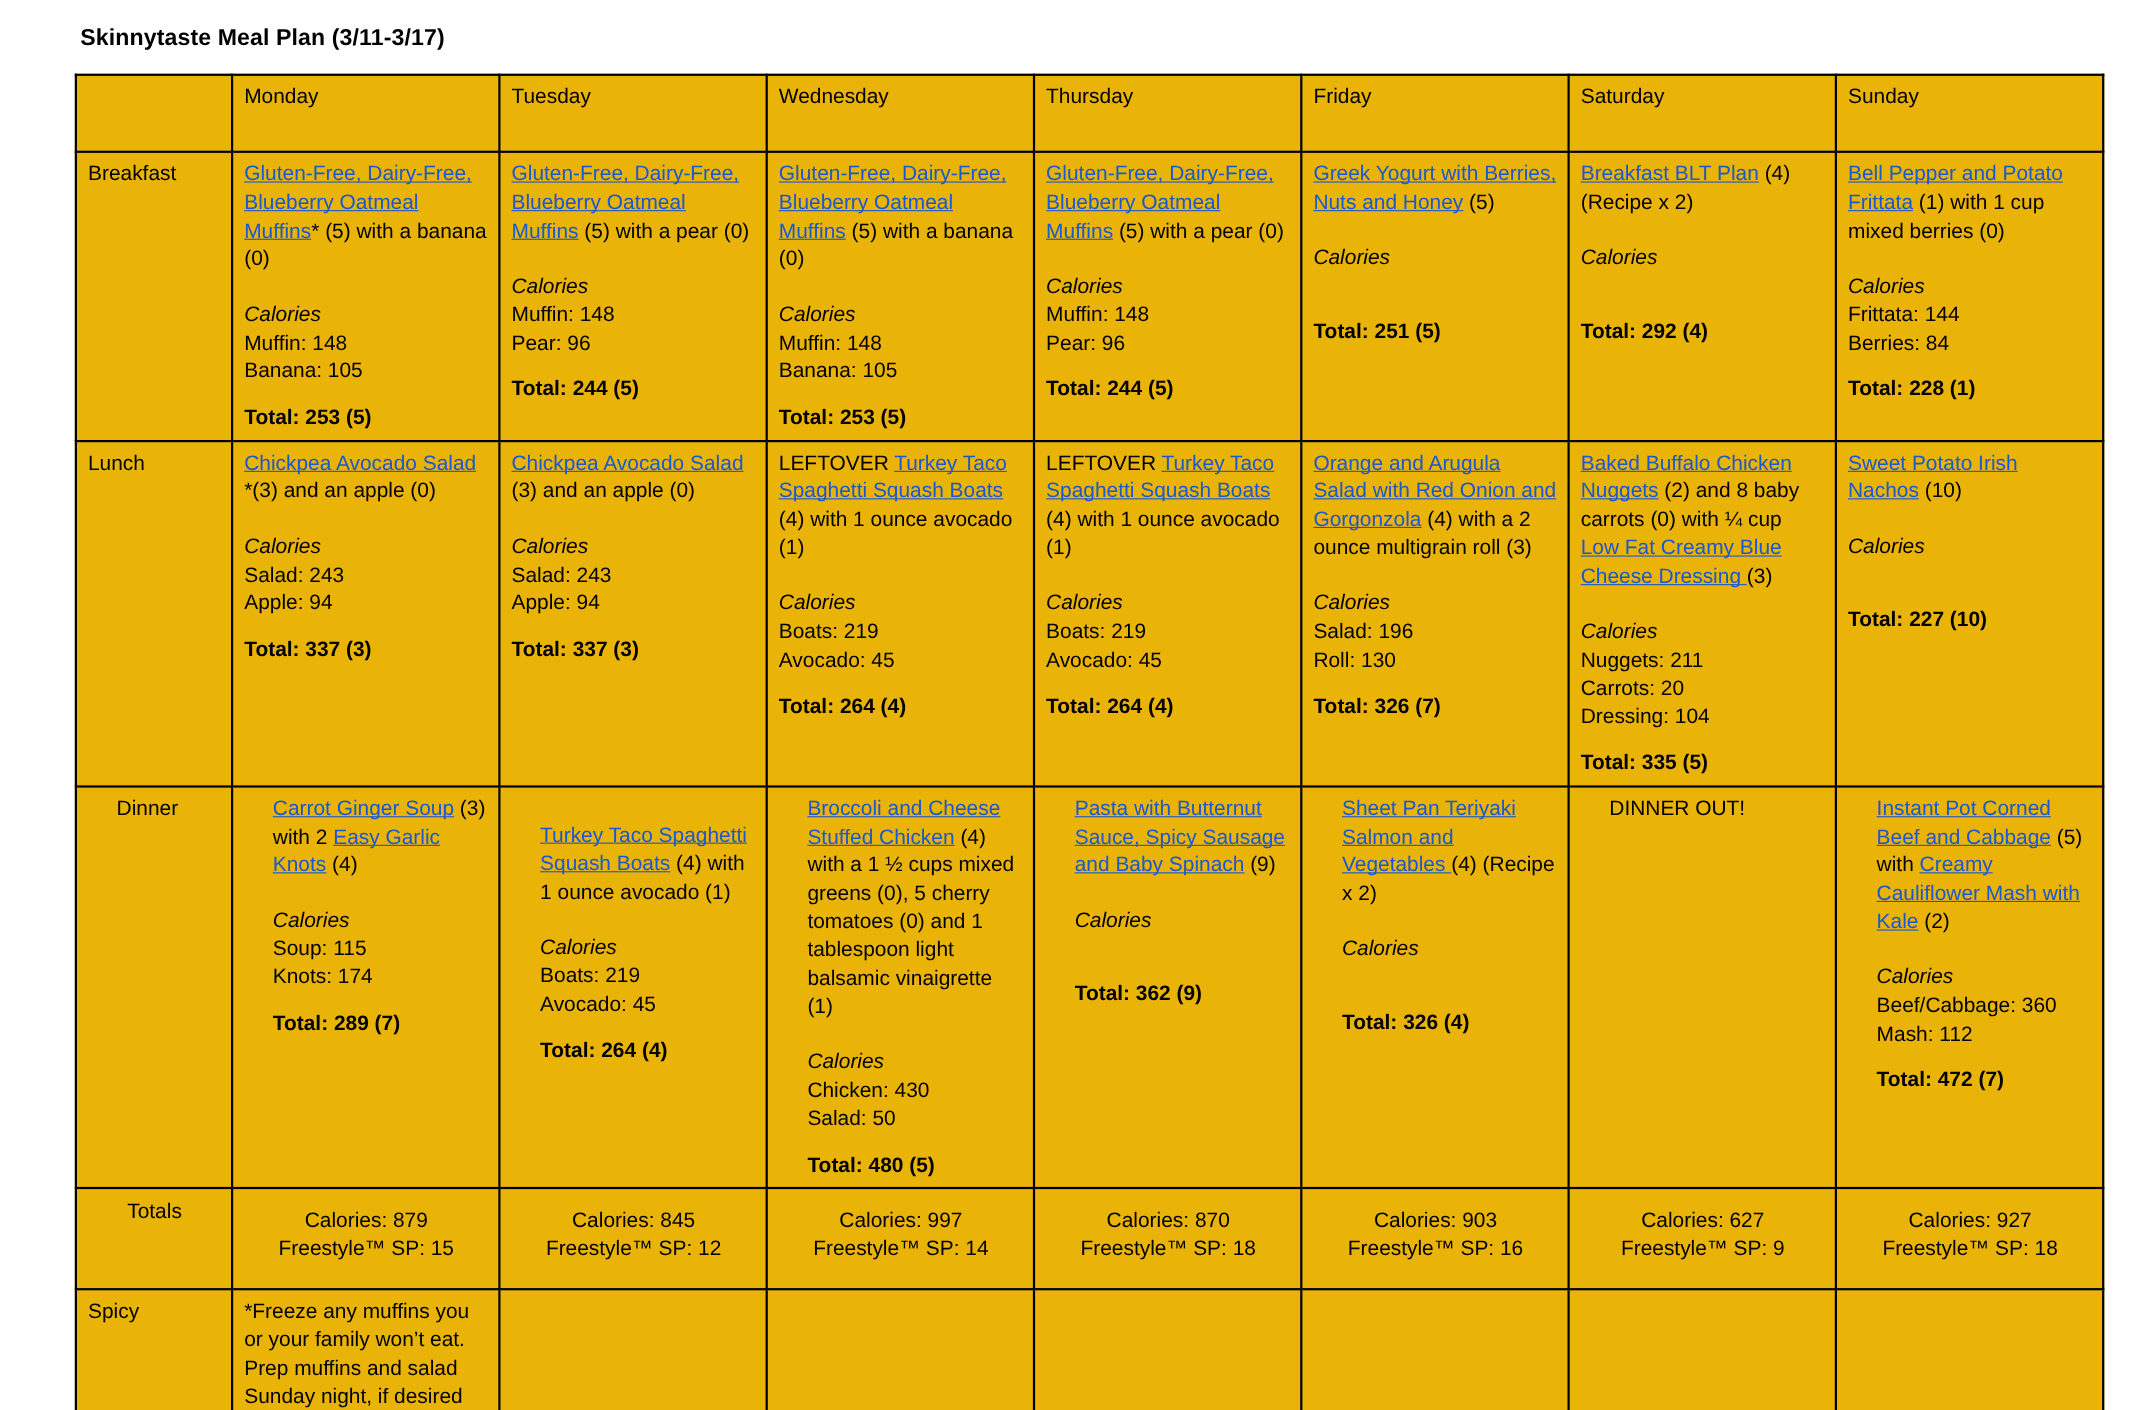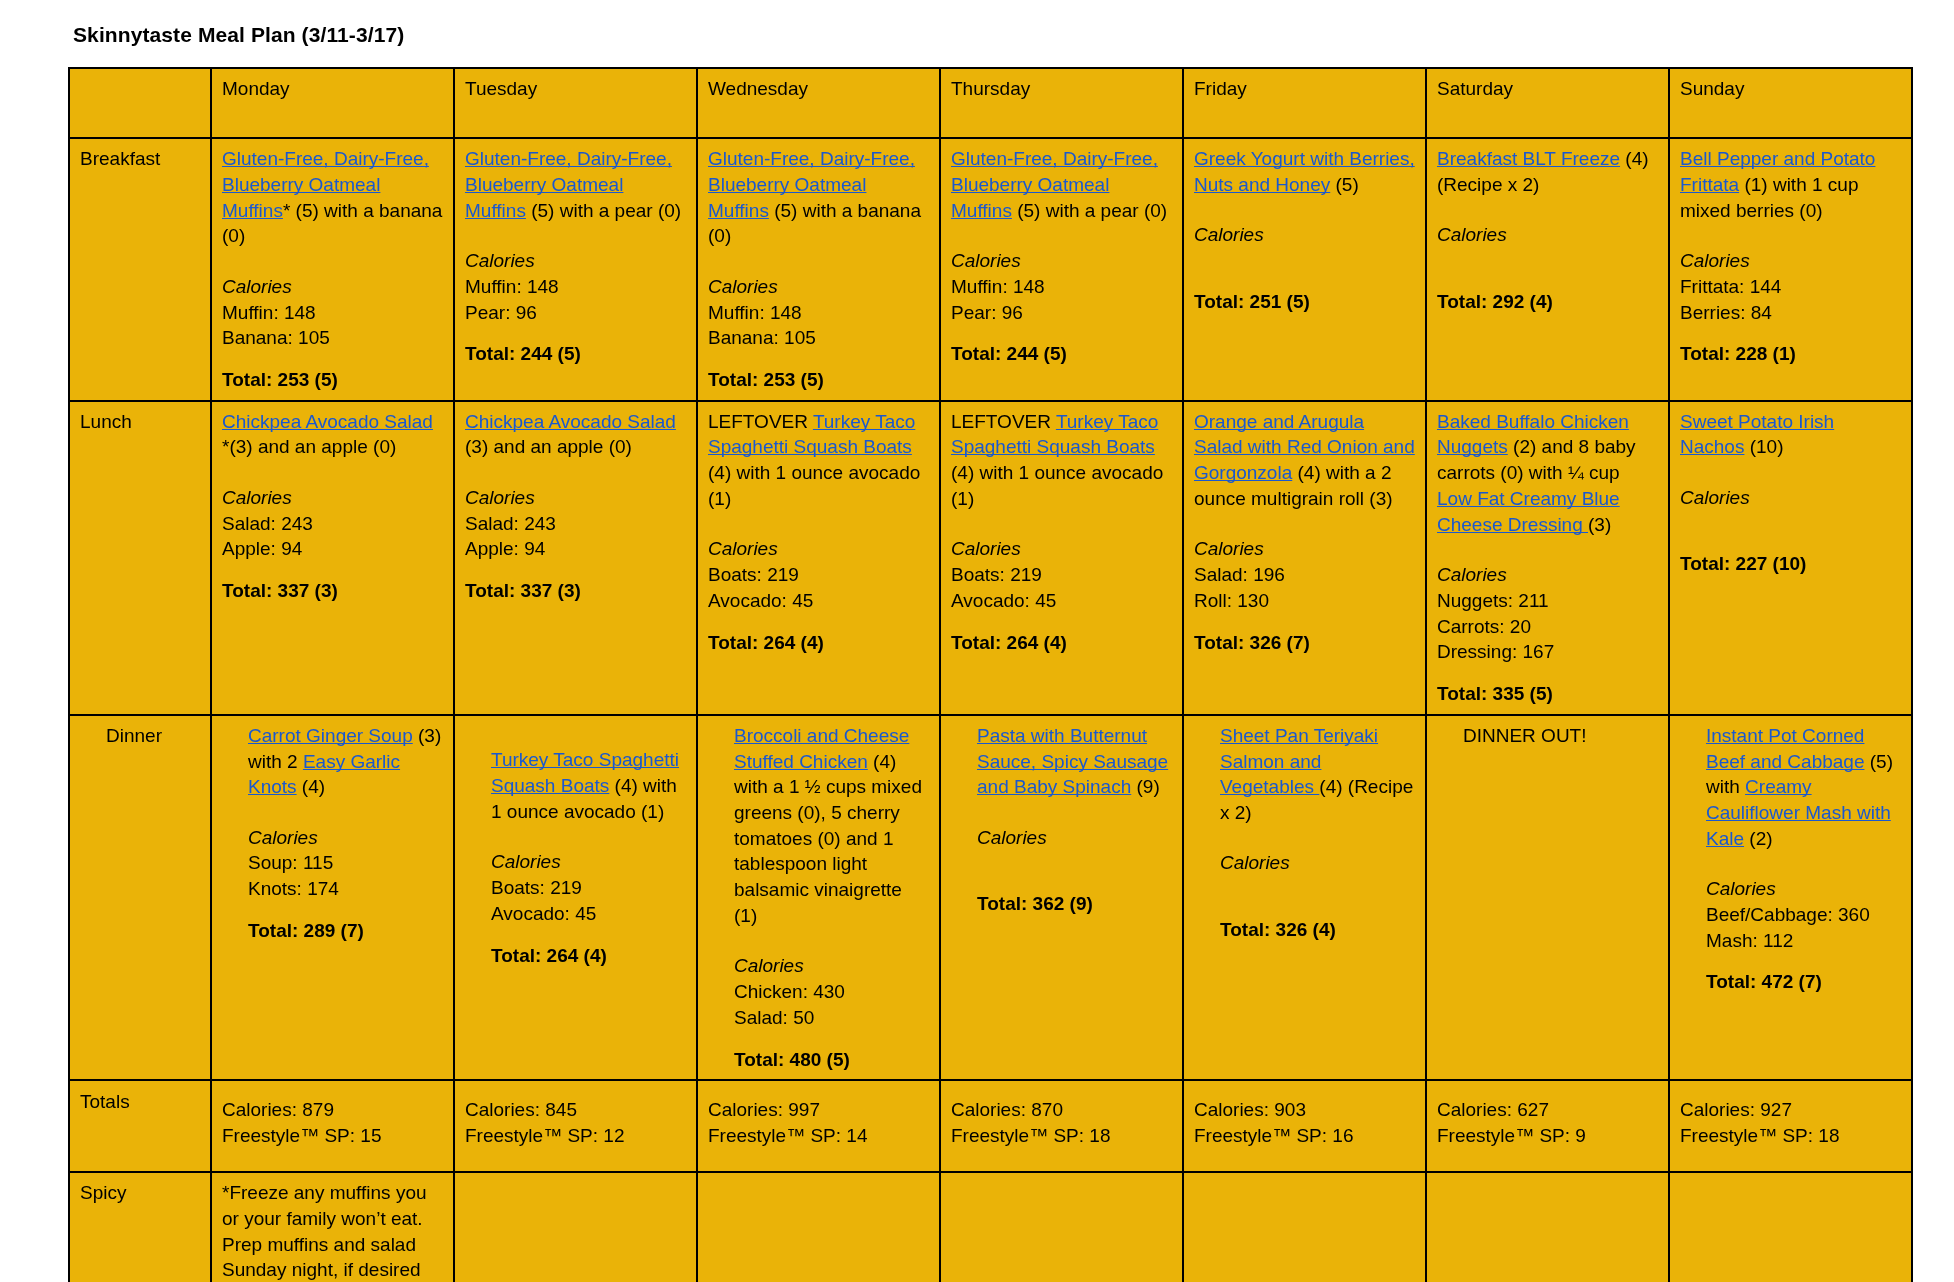--- a/index.html
+++ b/index.html
@@ -80,21 +80,21 @@
   .plain { }
   .blank-line { display: block; height: 1.30em; }
   .dinner-out {
     text-align: center;
     font-size: 21px;
     padding-top: 86px;
   }
   tr.breakfast-row td { height: 218px; }
   tr.lunch-row td { height: 236px; }
   tr.dinner-row td { height: 256px; padding-left: 36px; }
-  tr.totals-row td { height: 92px; padding-top: 16px; }
+  tr.totals-row td { height: 92px; padding-top: 16px; text-align: center; }
   tr.totals-row td.row-label { padding-top: 8px; }
   tr.notes-row td { height: 124px; }
   tr.totals-row .tot-line { display: block; font-weight: normal; }
   .note-text { display: block; }
 </style>
 </head>
 <body>
 
 <div id="page">
 
@@ -172,21 +172,21 @@
           <div class="cell-block">
             <span class="recipe-link">Greek Yogurt with Berries, Nuts and Honey</span><span class="plain"> (5)</span>
             <span class="cal-head">Calories</span>
             <span class="blank-line"></span>
             <span class="total-line">Total: 251 (5)</span>
           </div>
         </td>
 
         <td>
           <div class="cell-block">
-            <span class="recipe-link">Breakfast BLT Freeze</span><span class="plain"> (4) (Recipe x 2)</span>
+            <span class="recipe-link">Breakfast BLT Plan</span><span class="plain"> (4) (Recipe x 2)</span>
             <span class="cal-head">Calories</span>
             <span class="blank-line"></span>
             <span class="total-line">Total: 292 (4)</span>
           </div>
         </td>
 
         <td>
           <div class="cell-block">
             <span class="recipe-link">Bell Pepper and Potato Frittata</span><span class="plain"> (1) with 1 cup mixed berries (0)</span>
             <span class="cal-head">Calories</span>
@@ -249,21 +249,21 @@
             <span class="total-line">Total: 326 (7)</span>
           </div>
         </td>
 
         <td>
           <div class="cell-block">
             <span class="recipe-link">Baked Buffalo Chicken Nuggets</span><span class="plain"> (2) and 8 baby carrots  (0) with ¼ cup </span><span class="recipe-link">Low Fat Creamy Blue Cheese Dressing </span><span class="plain">(3)</span>
             <span class="cal-head">Calories</span>
             <span class="cal-line">Nuggets: 211</span>
             <span class="cal-line">Carrots: 20</span>
-            <span class="cal-line">Dressing: 167</span>
+            <span class="cal-line">Dressing: 104</span>
             <span class="total-line">Total: 335 (5)</span>
           </div>
         </td>
 
         <td>
           <div class="cell-block">
             <span class="recipe-link">Sweet Potato Irish Nachos</span><span class="plain"> (10)</span>
             <span class="cal-head">Calories</span>
             <span class="blank-line"></span>
             <span class="total-line">Total: 227 (10)</span>

